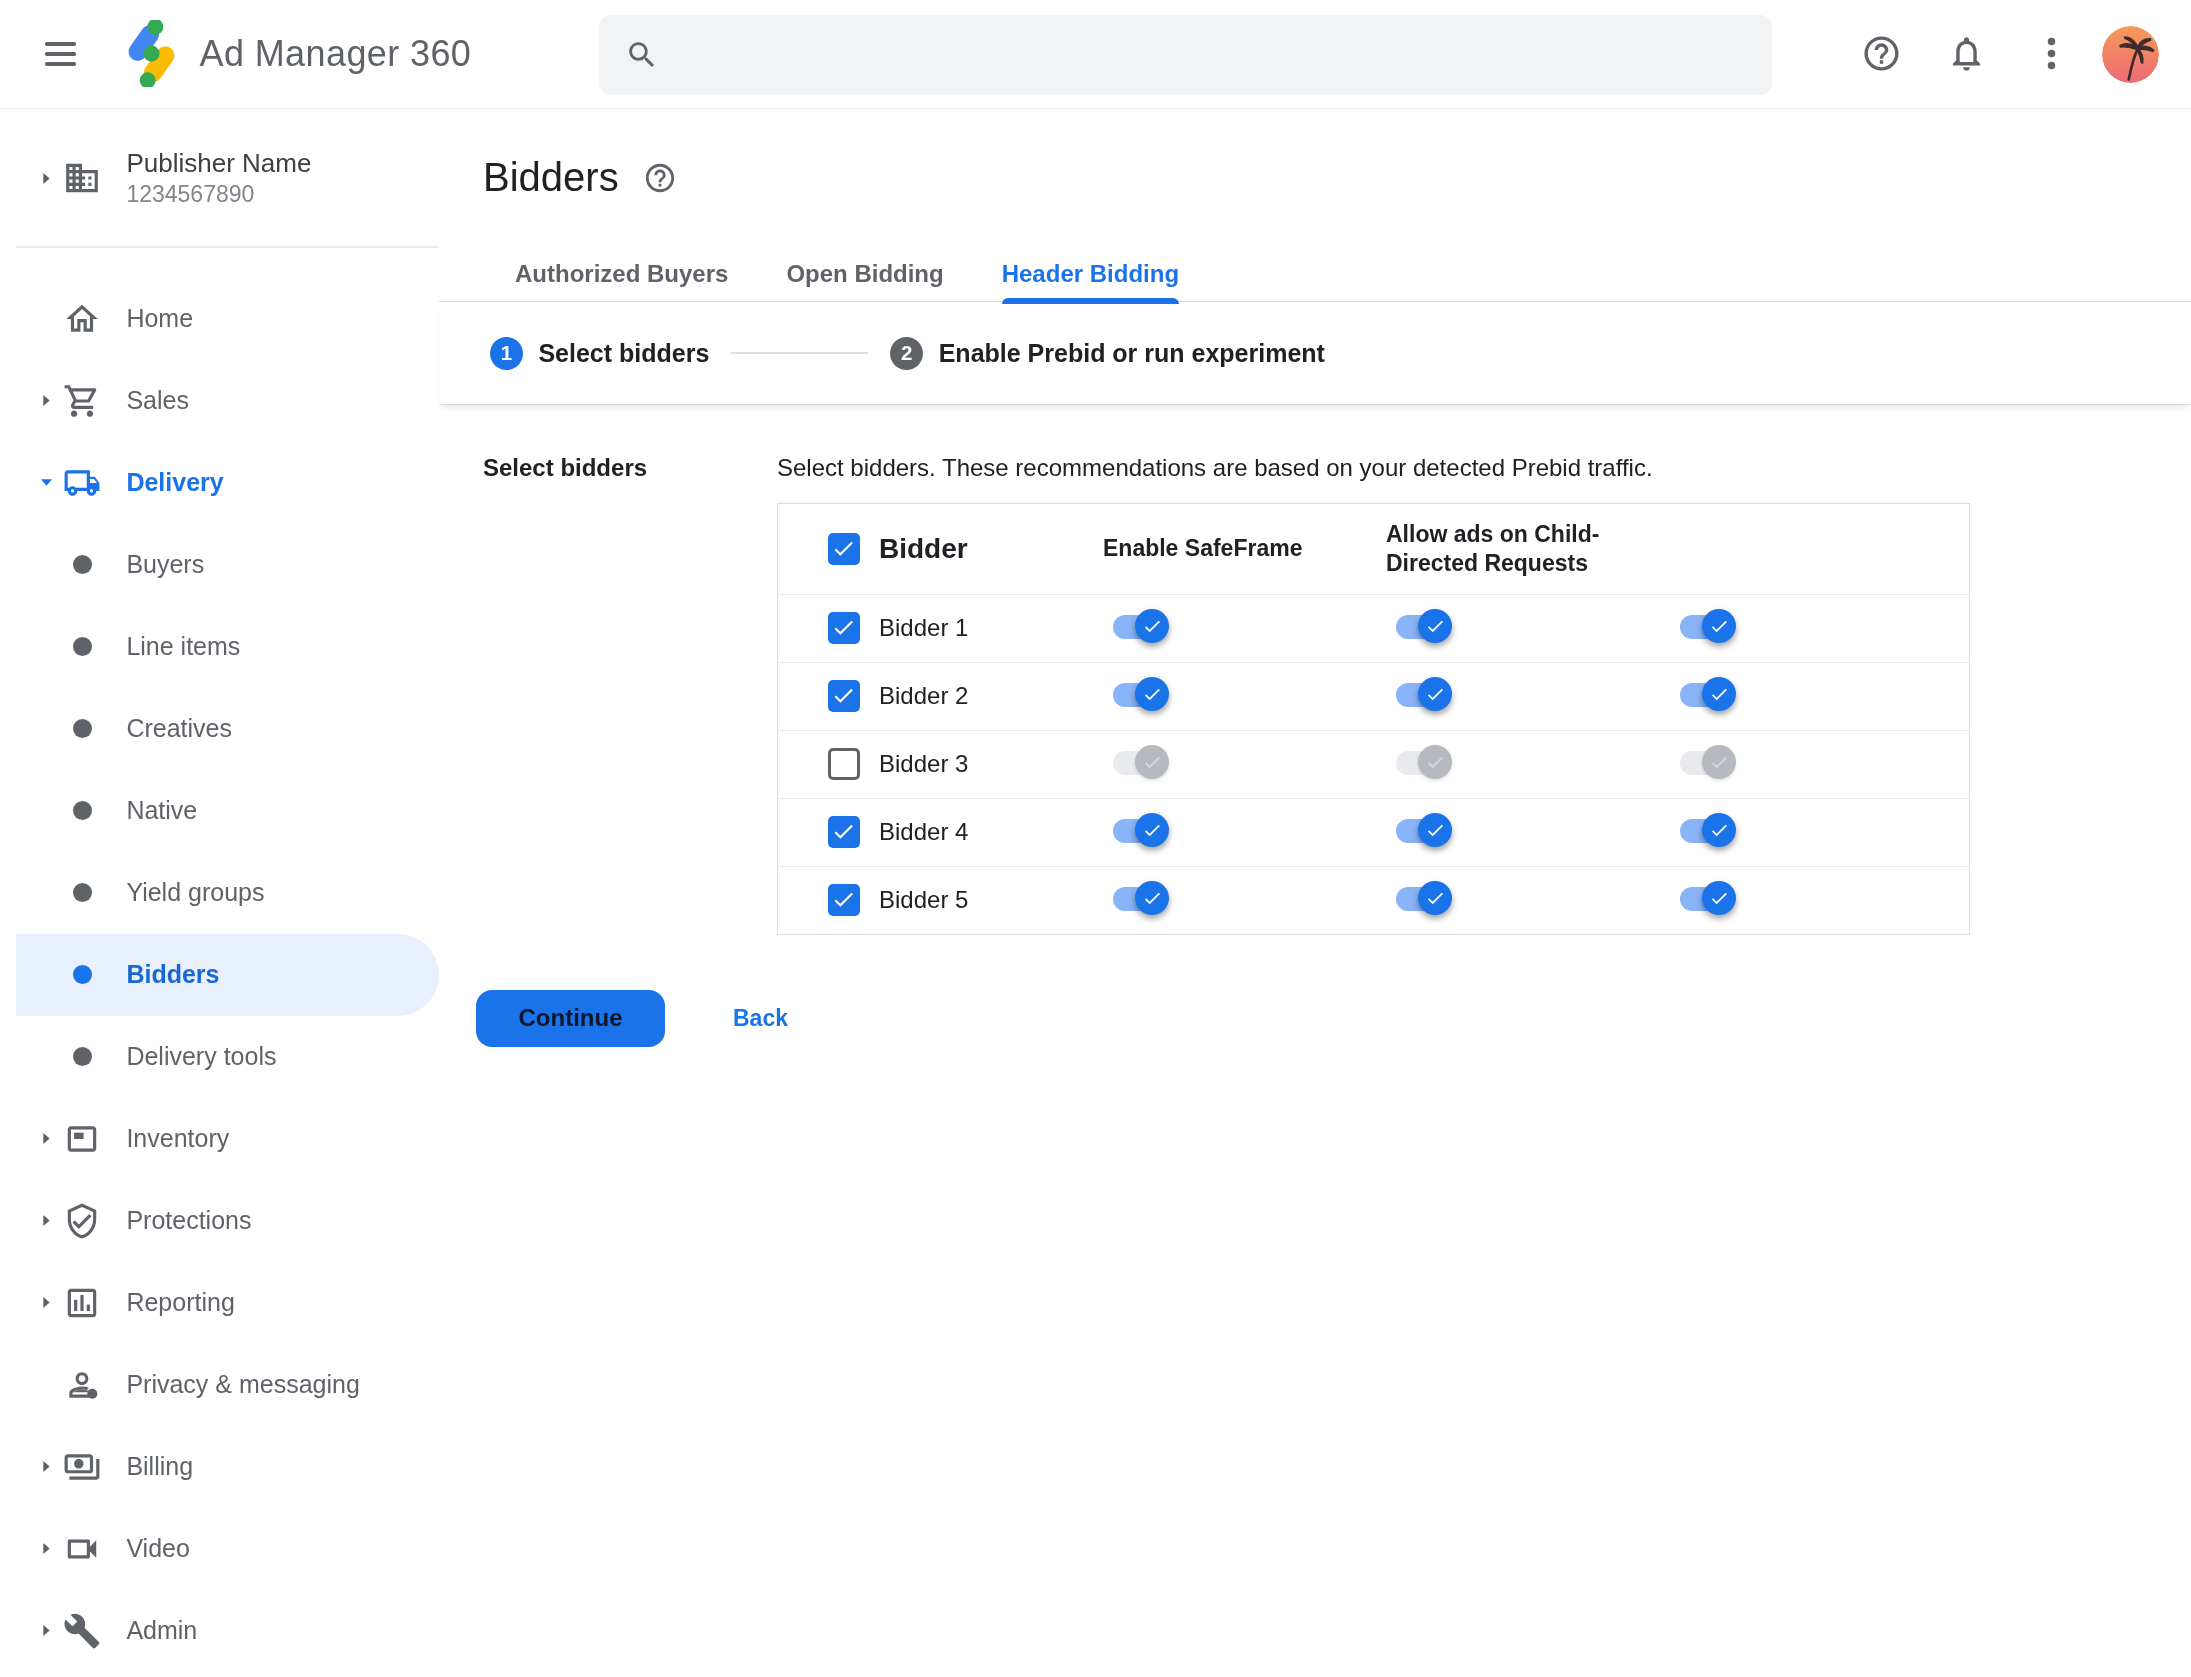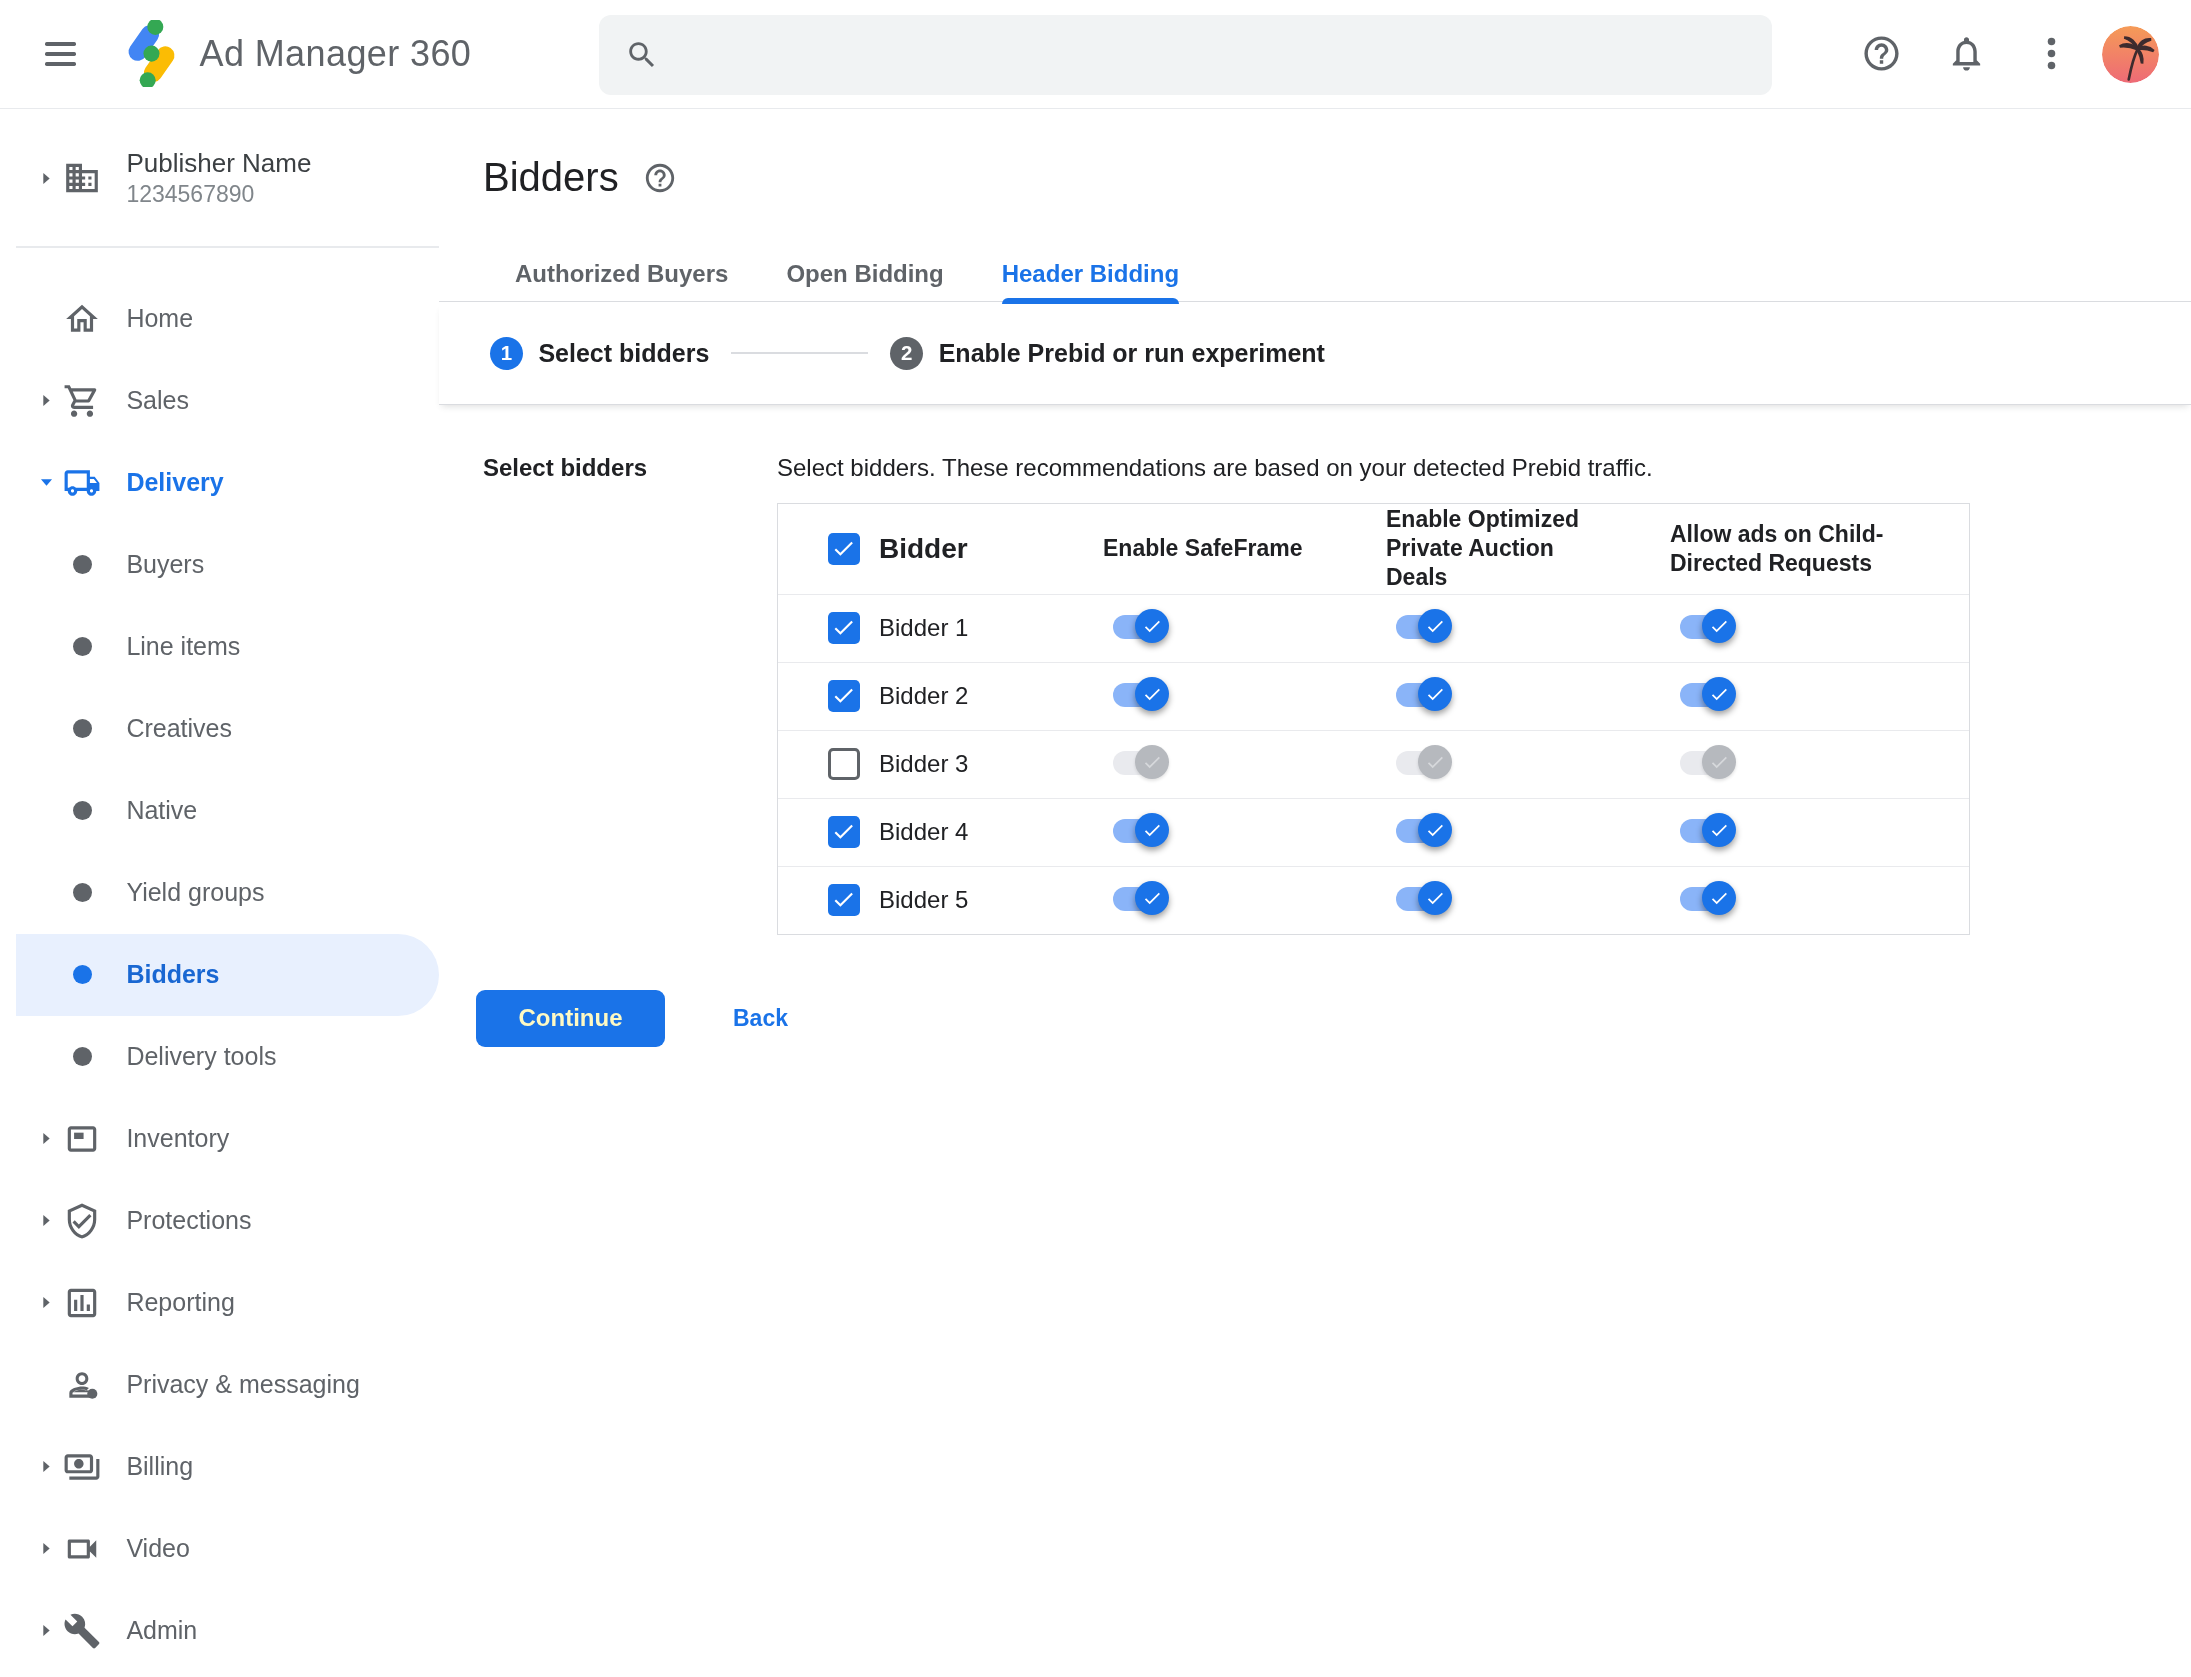--- a/index.html
+++ b/index.html
@@ -101,22 +101,22 @@
   .toggle .knob { position: absolute; top: -5.1px; right: -11px; width: 34px; height: 34px; border-radius: 50%;
     display: flex; align-items: center; justify-content: center; }
   .toggle.on { background: #8ab4f8; }
   .toggle.on .knob { background: #1a73e8; box-shadow: 0 3.4px 6px rgba(0,0,0,0.38); }
   .toggle.on .knob svg { width: 20.5px; height: 20.5px; fill: #fff; }
   .toggle.off { background: #e9eaee; }
   .toggle.off .knob { background: #b6b9be; box-shadow: 0 1.7px 3.4px rgba(0,0,0,0.12); }
   .toggle.off .knob svg { width: 20.5px; height: 20.5px; fill: #d6d8db; }
 
   .actions { display: flex; align-items: center; padding-left: 37px; margin-top: 55px; }
-  .btn-continue { width: 189px; height: 57px; background: #1a73e8; color: #fef9c3; border: none;
-    border-radius: 9px; font-size: 24px; font-weight: bold; font-family: "Liberation Sans", sans-serif;
+  .btn-continue { width: 189px; height: 57px; background: #1a73e8; color: #0f172a; border: none;
+    border-radius: 16px; font-size: 24px; font-weight: bold; font-family: "Liberation Sans", sans-serif;
     cursor: pointer; }
   .btn-back { margin-left: 68px; background: none; border: none; color: #1a73e8; font-size: 23px;
     font-weight: bold; font-family: "Liberation Sans", sans-serif; cursor: pointer; }
 </style>
 </head>
 <body>
 
 <div class="app">
 
   <header class="topbar">
@@ -415,23 +415,20 @@
                   <svg viewBox="0 0 24 24">
                     <path d="M9 16.17 4.83 12l-1.42 1.41L9 19 21 7l-1.41-1.41z"></path>
                   </svg>
                 </span>
                 <span class="bidder-name">Bidder</span>
               </div>
               <div class="cell-h">
                 <div class="wrapbox">Enable SafeFrame</div>
               </div>
               <div class="cell-h">
-                <div class="wrapbox">Enable Optimized Private Auction Deals</div>
-              </div>
-              <div class="cell-h">
                 <div class="wrapbox">Allow ads on Child-Directed Requests</div>
               </div>
             </div>
             <div class="t-row body">
               <div class="cell-first">
                 <span class="checkbox checked">
                   <svg viewBox="0 0 24 24">
                     <path d="M9 16.17 4.83 12l-1.42 1.41L9 19 21 7l-1.41-1.41z"></path>
                   </svg>
                 </span>

